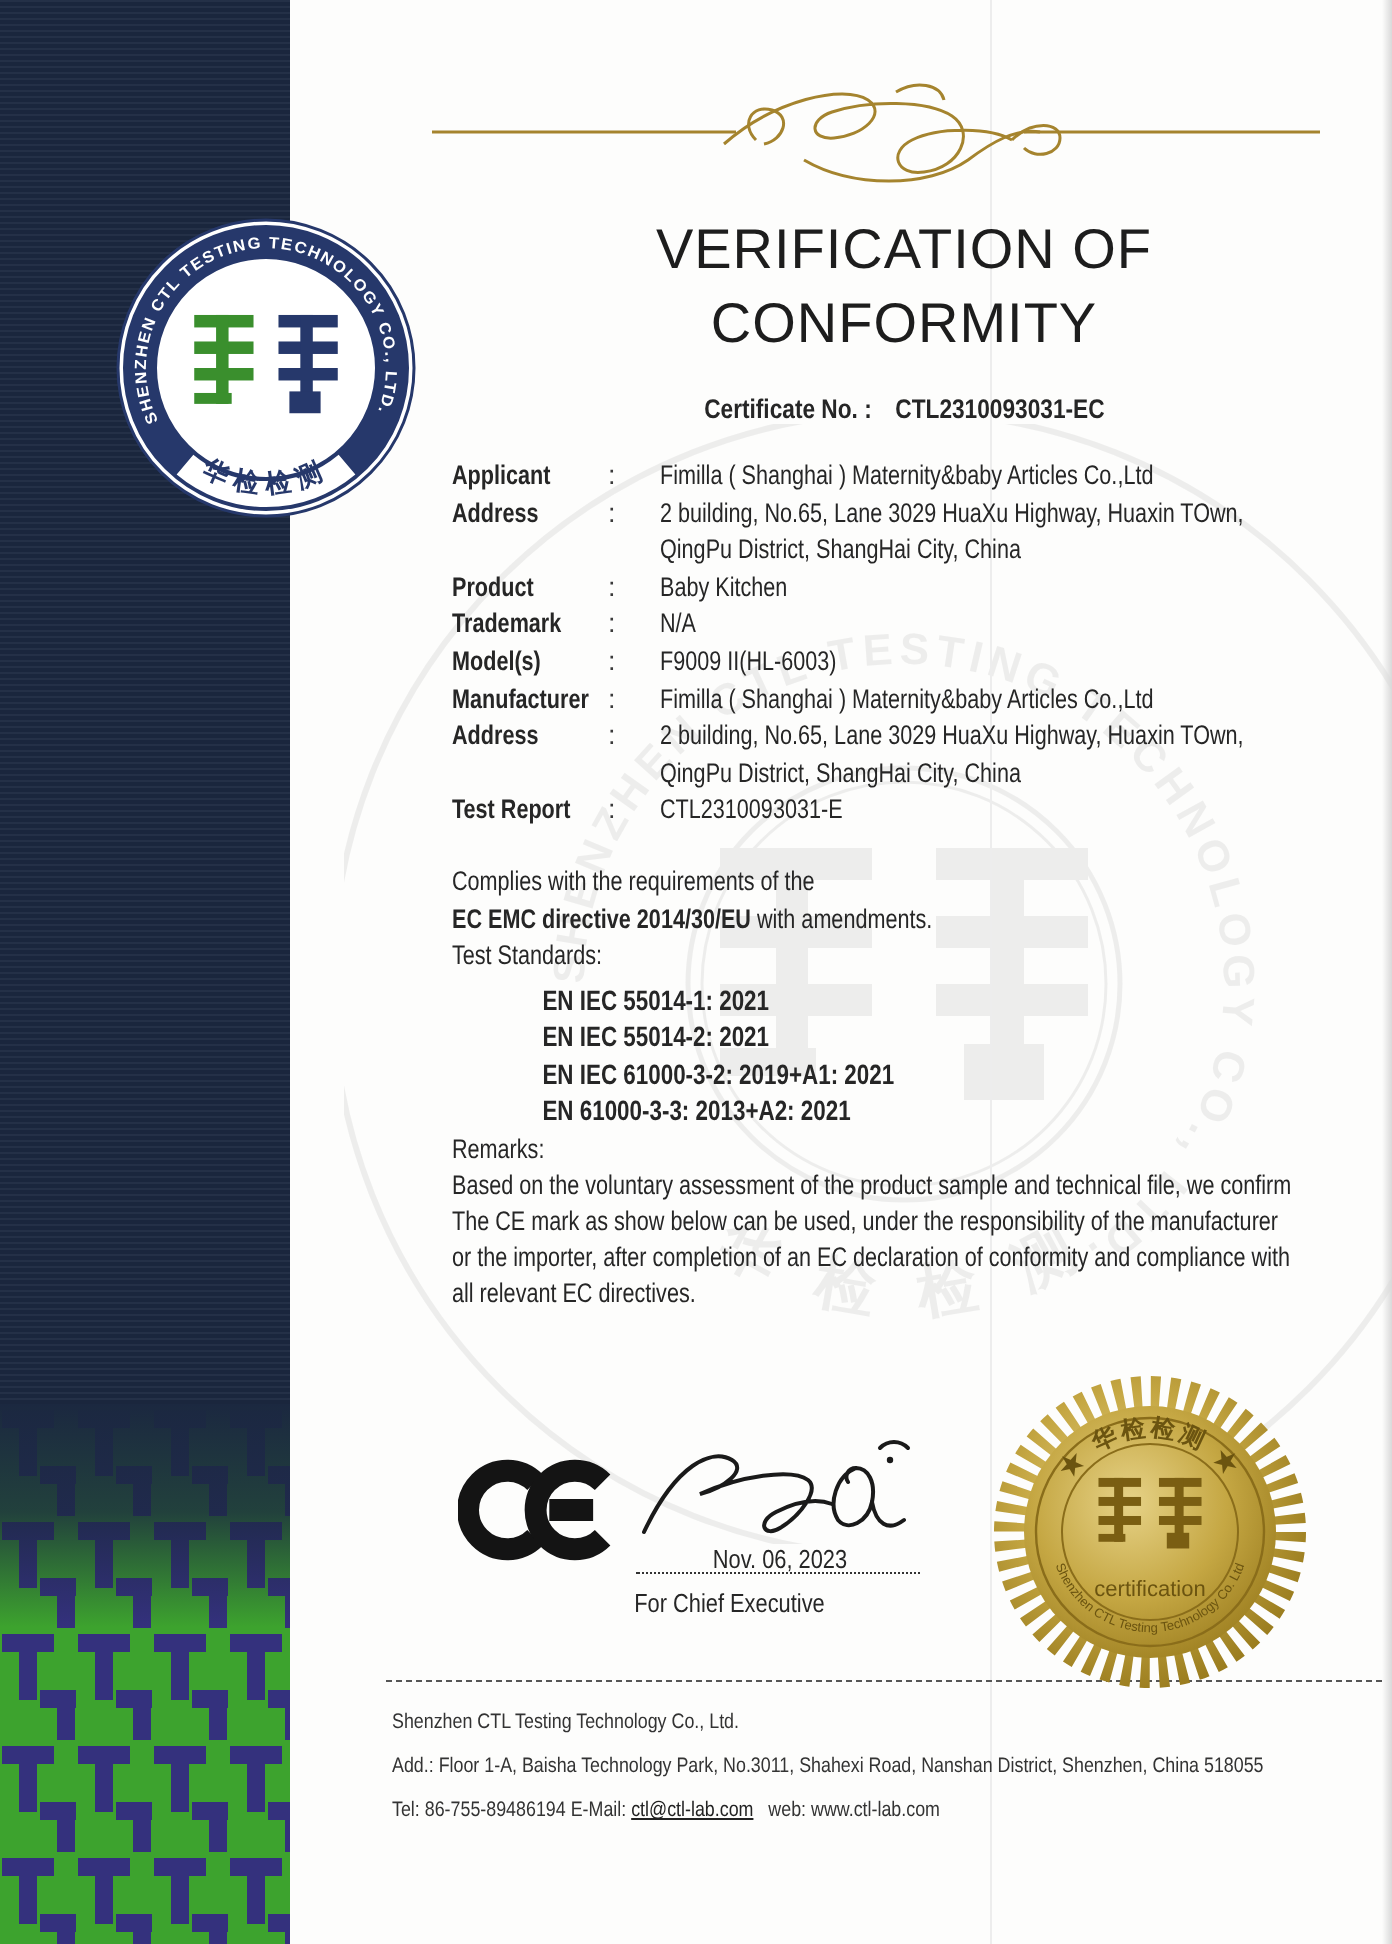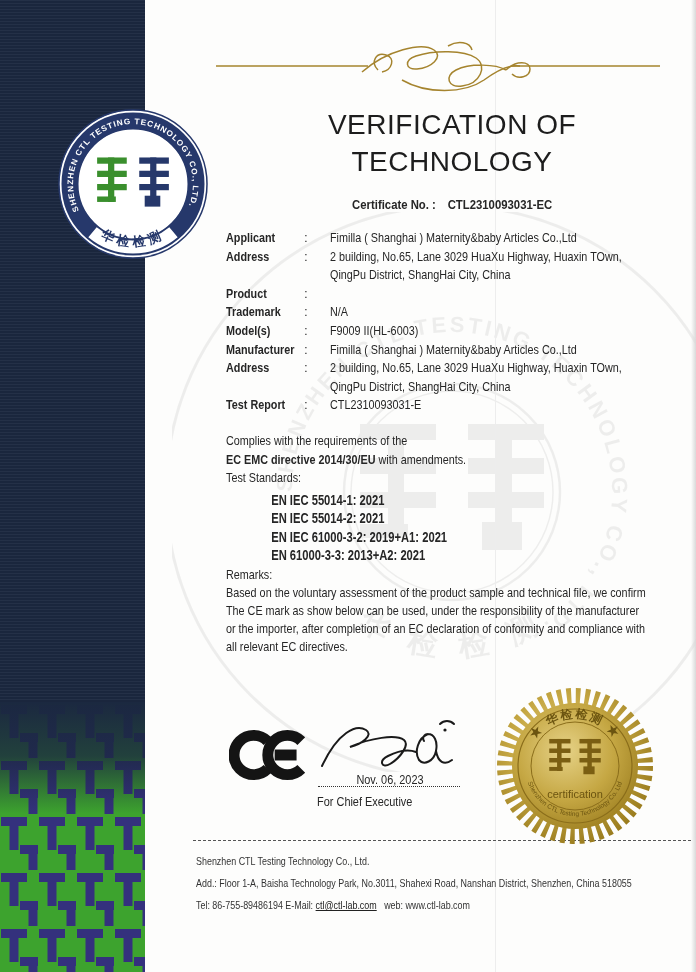--- a/index.html
+++ b/index.html
@@ -145,21 +145,21 @@
       <textPath href="#cp" startOffset="50%">华检检测</textPath>
     </text>
     <g transform="translate(76,76) scale(0.78)">
       <use href="#gl-left" fill="#3a8f2d"></use>
         <use href="#gl-right" fill="#26386b"></use>
     </g>
   </svg>
 
   <div class="abs title">
     <div>VERIFICATION OF</div>
-    <div>TECHNOLOGY</div>
+    <div>CONFORMITY</div>
   </div>
   <div class="abs certline">
     <span class="cxc"><span>Certificate No. :</span><span class="num">CTL2310093031-EC</span></span>
   </div>
 
   <div class="abs content">
 
     <div class="frow">
       <div class="flabel"><span class="cx">Applicant</span></div>
       <div class="fcolon">:</div>
@@ -169,20 +169,21 @@
       <div class="flabel"><span class="cx">Address</span></div>
       <div class="fcolon">:</div>
       <div class="fvalue">
         <span class="cx fvline">2 building, No.65, Lane 3029 HuaXu Highway, Huaxin TOwn,</span>
         <span class="cx fvline">QingPu District, ShangHai City, China</span>
       </div>
     </div>
     <div class="frow">
       <div class="flabel"><span class="cx">Product</span></div>
       <div class="fcolon">:</div>
+      <div class="fvalue"><span class="cx">Baby Kitchen</span></div>
     </div>
     <div class="frow">
       <div class="flabel"><span class="cx">Trademark</span></div>
       <div class="fcolon">:</div>
       <div class="fvalue"><span class="cx">N/A</span></div>
     </div>
     <div class="frow">
       <div class="flabel"><span class="cx">Model(s)</span></div>
       <div class="fcolon">:</div>
       <div class="fvalue"><span class="cx">F9009 II(HL-6003)</span></div>

